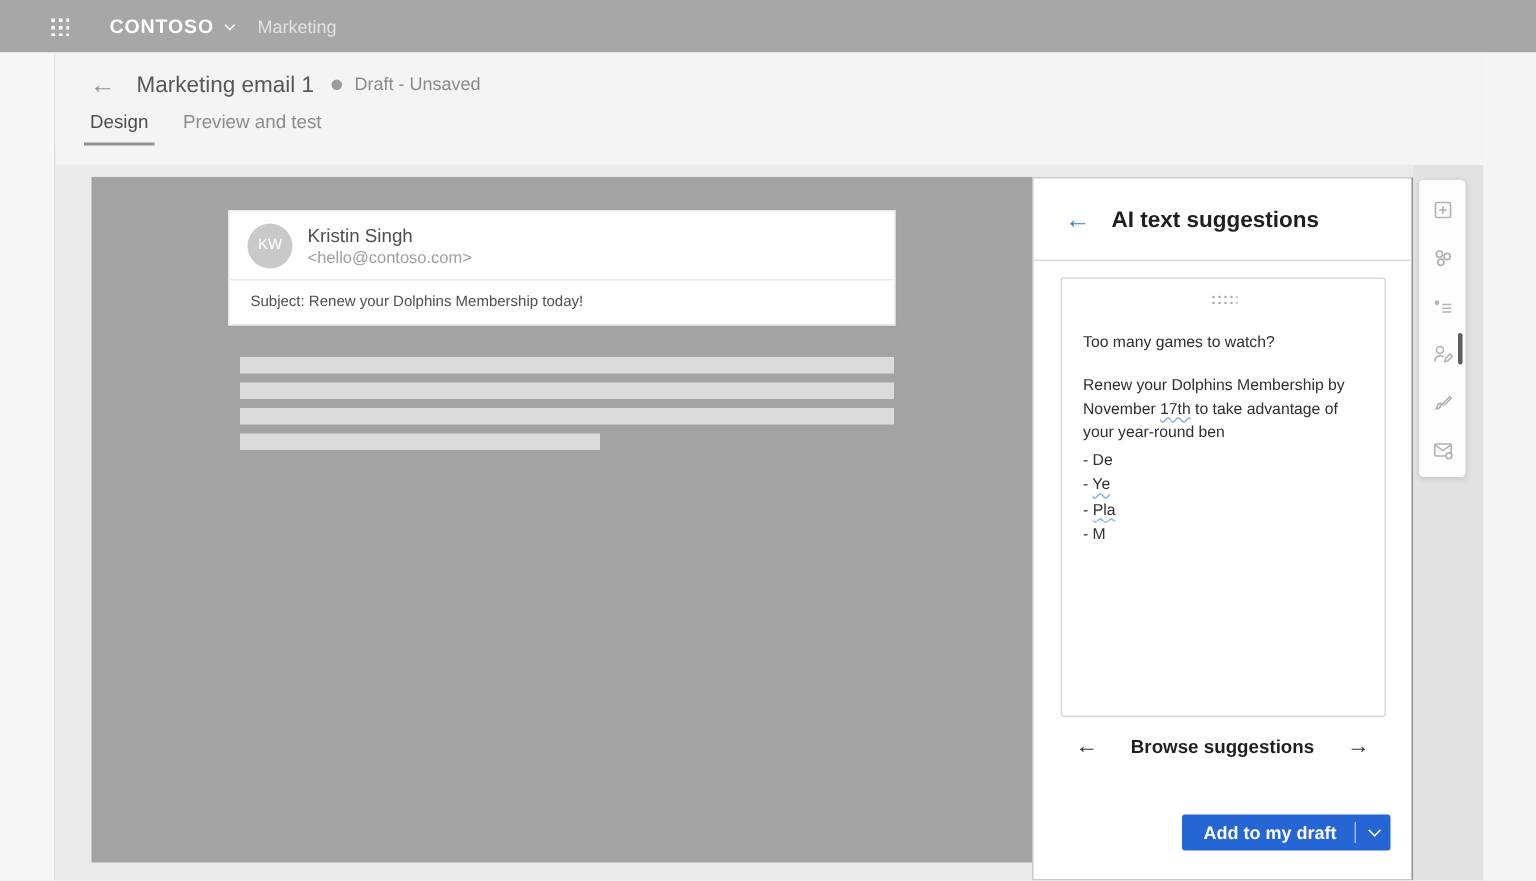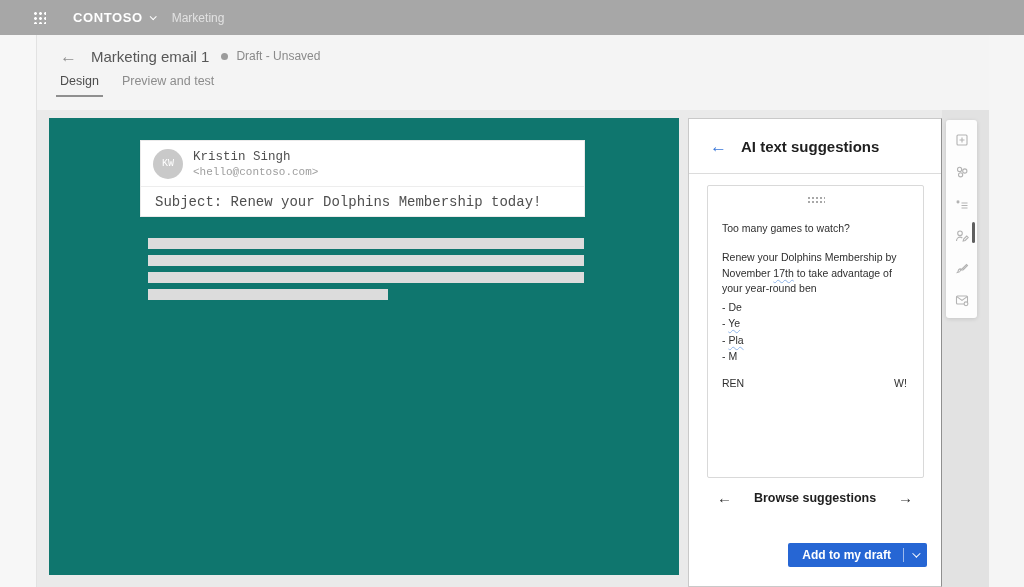--- a/index.html
+++ b/index.html
@@ -26,30 +26,30 @@
   .statustext { font-size:12px; color:#8a8a8a; margin-left:8px; }
 
   
   .tabstrip { position:absolute; left:37px; top:68px; width:952px; height:32px; background:#f4f4f4; display:flex; align-items:flex-start; }
   .tab { font-size:12.5px; color:#8c8c8c; margin-left:23px; padding-bottom:6px; padding-top:6px; cursor:pointer; position:relative; }
   .tab.active { color:#4d4d4d; }
   .tab.active::after { content:""; position:absolute; left:-4px; right:-4px; bottom:-3px; height:2px; background:#8f8f8f; }
 
   
   .canvas { position:absolute; left:37px; top:110px; width:905px; height:477px; background:#eaeaea; }
-  .surface { position:absolute; left:12px; top:8px; width:630px; height:457px; background:#0f766e;font-family:Liberation Mono, monospace; }
+  .surface { position:absolute; left:24px; top:8px; width:630px; height:457px; background:#a3a3a3; }
 
   .emailcard { position:absolute; left:91px; top:22px; width:445px; background:#fff; border:1px solid #eaeaea; box-shadow:0 1px 2px rgba(0,0,0,.04); }
   .emailhead { display:flex; align-items:center; padding:8px 12px; height:45px; }
   .avatar { width:30px; height:30px; border-radius:50%; background:#c9c9c9; color:#fff; font-size:10px; display:flex; align-items:center; justify-content:center; flex:0 0 auto; }
   .senderbox { margin-left:10px; }
   .sendername { font-size:12.5px; color:#4f4f4f; }
   .senderemail { font-size:11px; color:#9e9e9e; margin-top:2px; }
   .emaildivider { height:1px; background:#ededed; }
-  .subjectrow { padding:0 14px; height:29px; display:flex; align-items:center; font-size:14px; color:#4f4f4f; }
+  .subjectrow { padding:0 14px; height:29px; display:flex; align-items:center; font-size:10px; color:#4f4f4f; }
 
   .bars { position:absolute; left:99px; top:120px; width:436px; }
   .bar { height:11px; background:#dcdcdc; margin-bottom:6px; }
   .bar.short { width:55%; }
 
   
   .aipanel { position:absolute; left:688px; top:118px; width:254px; height:469px; background:#fff;
     border:1px solid #c9c9c9; border-right:1px solid #8f8f8f; }
   .aipanelhead { height:55px; display:flex; align-items:center; border-bottom:1px solid #dcdcdc; }
   .aiback { color:#3a77d9; font-size:17px; margin-left:21px; cursor:pointer; line-height:1; }
@@ -155,24 +155,20 @@
 
   <div class="suggestioncard">
     <div class="draghandle"></div>
     <div class="sugtext">
       <p>Too many games to watch?</p>
       <p style="margin-bottom:2px;"><span>Renew your Dolphins Membership by November </span><span class="wavy">17th</span><span> to take advantage of your year-round ben</span></p>
       <div class="bulletline">- De</div>
       <div class="bulletline"><span>- </span><span class="wavy">Ye</span></div>
       <div class="bulletline"><span>- </span><span class="wavy">Pla</span></div>
       <div class="bulletline">- M</div>
-      <div class="closingline">
-        <span>REN</span>
-        <span class="closing-right">W!</span>
-      </div>
     </div>
   </div>
 
 
   <div class="browserow">
     <span class="nav-arrow">←</span>
     <span class="browselabel">Browse suggestions</span>
     <span class="nav-arrow">→</span>
   </div>
 

